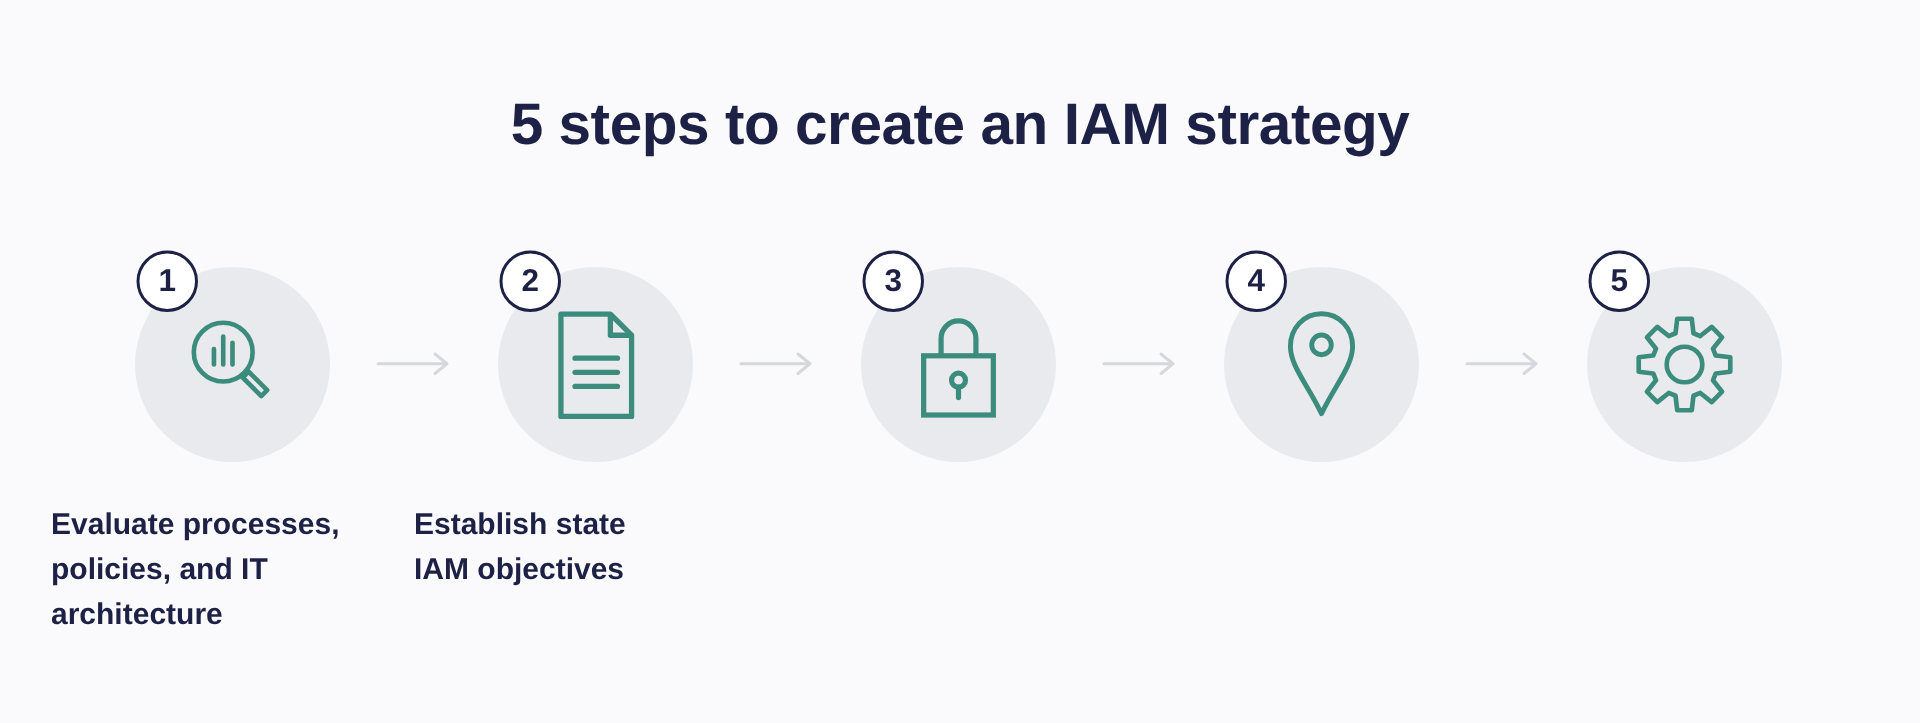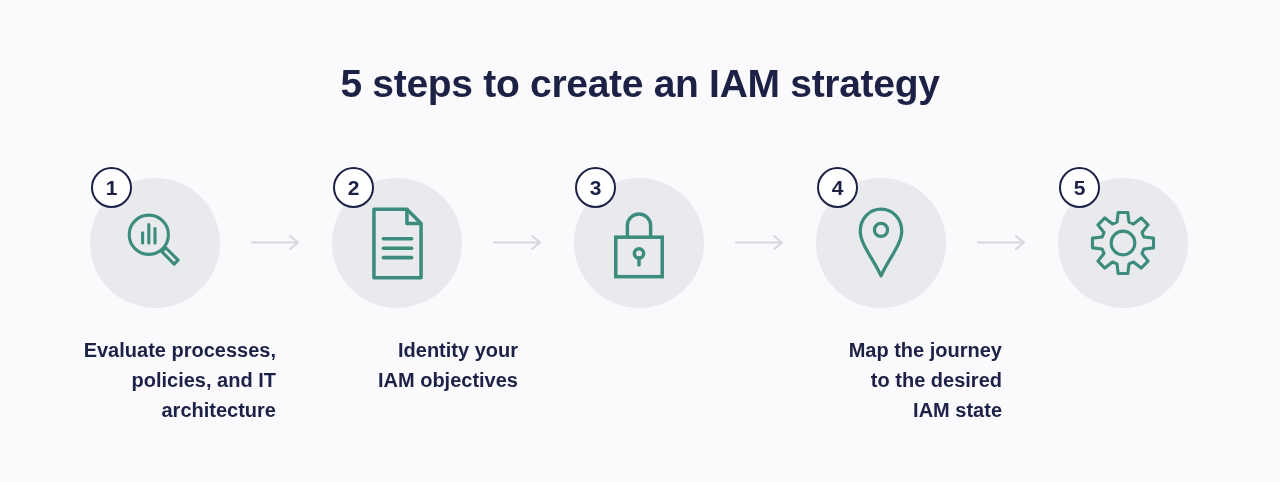--- a/index.html
+++ b/index.html
@@ -72,21 +72,21 @@
     display: flex;
     align-items: center;
     justify-content: center;
     font-size: 21px;
     font-weight: 600;
     color: var(--navy);
     z-index: 2;
   }
   .step-label {
     margin-top: 27px;
-    text-align: right;
+    text-align: left;
     font-size: 20px;
     line-height: 30px;
     font-weight: 600;
     color: var(--navy);
     white-space: pre-line;
   }
   .arrow {
     position: absolute;
     top: 234px;
     width: 52px;
@@ -134,21 +134,21 @@
       <div class="icon-circle">
         <svg class="icon-svg" width="57" height="73" viewBox="0 0 48 62" stroke-width="3" stroke-linejoin="round">
           <path d="M4 2 H32 L44 14 V60 H4 Z"></path>
           <path d="M32 2 V14 H44"></path>
           <path d="M12 27 H36" stroke-linecap="round"></path>
           <path d="M12 35 H36" stroke-linecap="round"></path>
           <path d="M12 43 H36" stroke-linecap="round"></path>
         </svg>
       </div>
     </div>
-    <div class="step-label">Identity your
+    <div class="step-label">Establish state
 IAM objectives</div>
   </div>
 
   <div class="step step-3">
     <div class="icon-wrap">
       <div class="badge">
         <span>3</span>
       </div>
       <div class="icon-circle">
         <svg class="icon-svg" width="56" height="72" viewBox="0 0 48 62" stroke-width="3">
@@ -166,23 +166,20 @@
       <div class="badge">
         <span>4</span>
       </div>
       <div class="icon-circle">
         <svg class="icon-svg" width="48" height="74" viewBox="0 0 44 66" stroke-width="3" stroke-linejoin="round">
           <path d="M22 2 C11 2 3 11 3 22 C3 34 14 46 22 63 C30 46 41 34 41 22 C41 11 33 2 22 2 Z"></path>
           <circle cx="22" cy="21" r="6"></circle>
         </svg>
       </div>
     </div>
-    <div class="step-label">Map the journey
-to the desired
-IAM state</div>
   </div>
 
   <div class="step step-5">
     <div class="icon-wrap">
       <div class="badge">
         <span>5</span>
       </div>
       <div class="icon-circle">
         <svg class="icon-svg" width="66" height="66" viewBox="0 0 64 64" stroke-width="3" stroke-linejoin="round">
           <path d="M52.2 26.2 L61.6 27.3 L61.6 36.7 L52.2 37.8 L50.4 42.2 L56.3 49.6 L49.6 56.3 L42.2 50.4 L37.8 52.2 L36.7 61.6 L27.3 61.6 L26.2 52.2 L21.8 50.4 L14.4 56.3 L7.7 49.6 L13.6 42.2 L11.8 37.8 L2.4 36.7 L2.4 27.3 L11.8 26.2 L13.6 21.8 L7.7 14.4 L14.4 7.7 L21.8 13.6 L26.2 11.8 L27.3 2.4 L36.7 2.4 L37.8 11.8 L42.2 13.6 L49.6 7.7 L56.3 14.4 L50.4 21.8 Z"></path>

